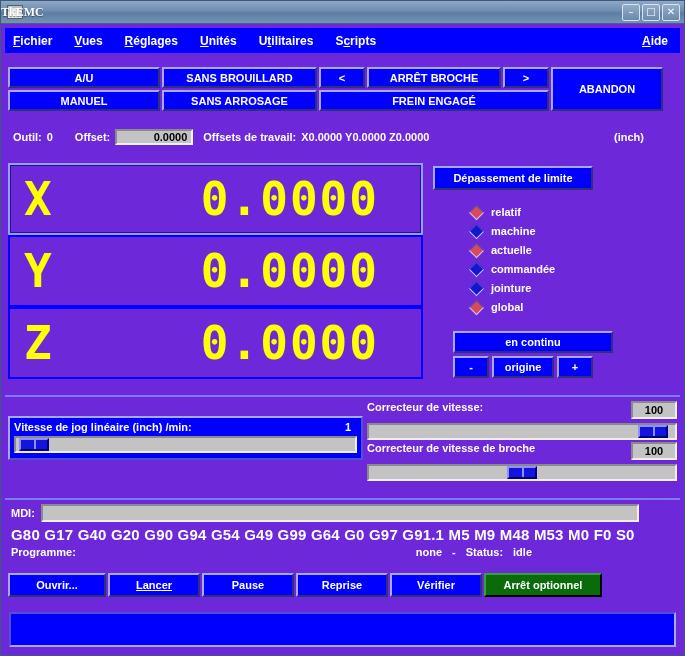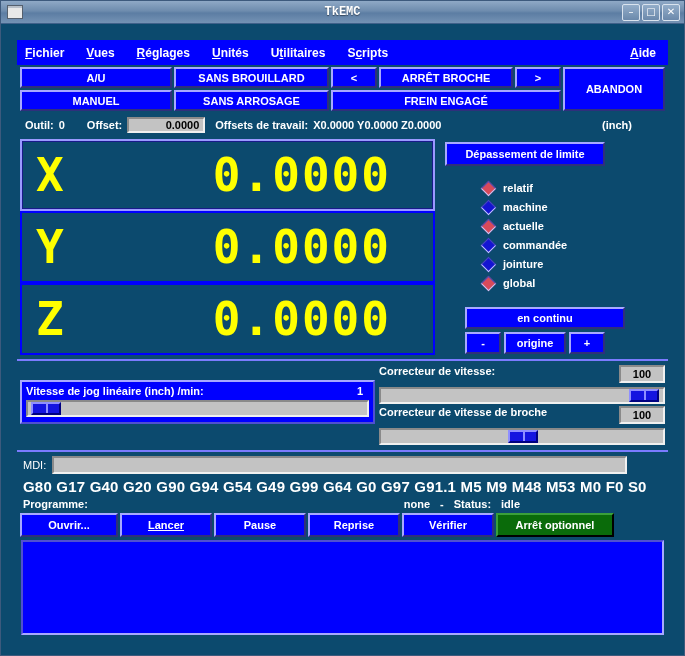--- a/index.html
+++ b/index.html
@@ -29,24 +29,24 @@
   }
   .win-icon {
     width: 14px; height: 12px;
     margin-left: 6px;
     background: #e8e8e8;
     border: 1px solid #55606e;
     box-shadow: inset 0 2px 0 #b9c0c9;
   }
   .title-text {
     position: absolute; left: 0; right: 0;
-    text-align: center;
+    text-align: left;
     color: #ffffff;
     font-size: 12px; font-weight: bold;
-    font-family: Liberation Mono, monospace;
+    font-family: Liberation Serif, serif;
     text-shadow: 0 1px 1px rgba(0,0,0,0.45);
     pointer-events: none;
   }
   .win-buttons {
     margin-left: auto; margin-right: 4px;
     display: flex; gap: 2px; z-index: 2;
   }
   .win-btn {
     width: 16px; height: 15px;
     background: linear-gradient(to bottom, #93adc9, #6b89ab);
@@ -54,24 +54,25 @@
     border-radius: 2px;
     color: #ffffff;
     font-size: 10px; line-height: 13px;
     text-align: center;
     font-family: "DejaVu Sans", sans-serif;
   }
 
   
   .client {
     flex: 1 1 auto;
-    background: #0c4a6e;
+    background: #6d28d9;
     display: flex; flex-direction: column;
-    padding: 16px;
+    padding: 4px;
     overflow: hidden;
+    gap: 12px;
   }
 
   
   .menubar {
     height: 25px; flex: 0 0 25px;
     background: #0000ff;
     display: flex; align-items: center;
     padding: 0 8px;
   }
   .menu-item {
@@ -323,21 +324,21 @@
 
   
   .mdi-sec {
     flex: 0 0 auto;
     padding: 4px 3px 0 6px;
     border-top: 2px solid #7b7bff;
     margin-top: 3px;
   }
   .mdi-row { display: flex; align-items: center; }
   .mdi-label {
-    color: #ffffff; font-size: 11px; font-weight: normal;
+    color: #ffffff; font-size: 11px; font-weight: bold;
     font-family: "Liberation Sans", sans-serif;
     margin-right: 6px;
   }
   .mdi-input {
     flex: 1 1 auto;
     height: 18px;
     background: #c3c3c3;
     border: 2px solid;
     border-top-color: #8a8a8a; border-left-color: #8a8a8a;
     border-right-color: #f0f0f0; border-bottom-color: #f0f0f0;

